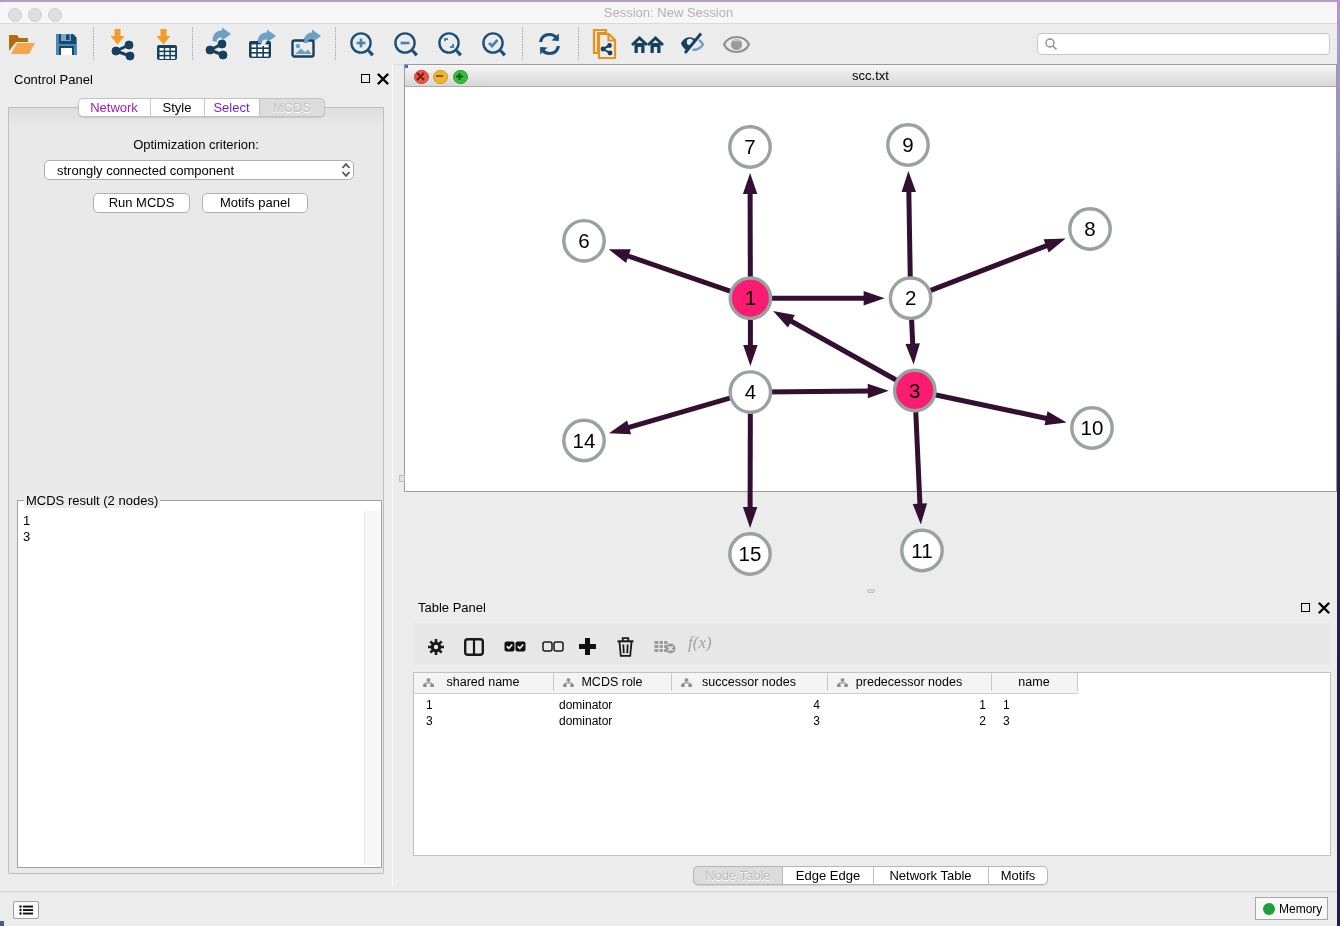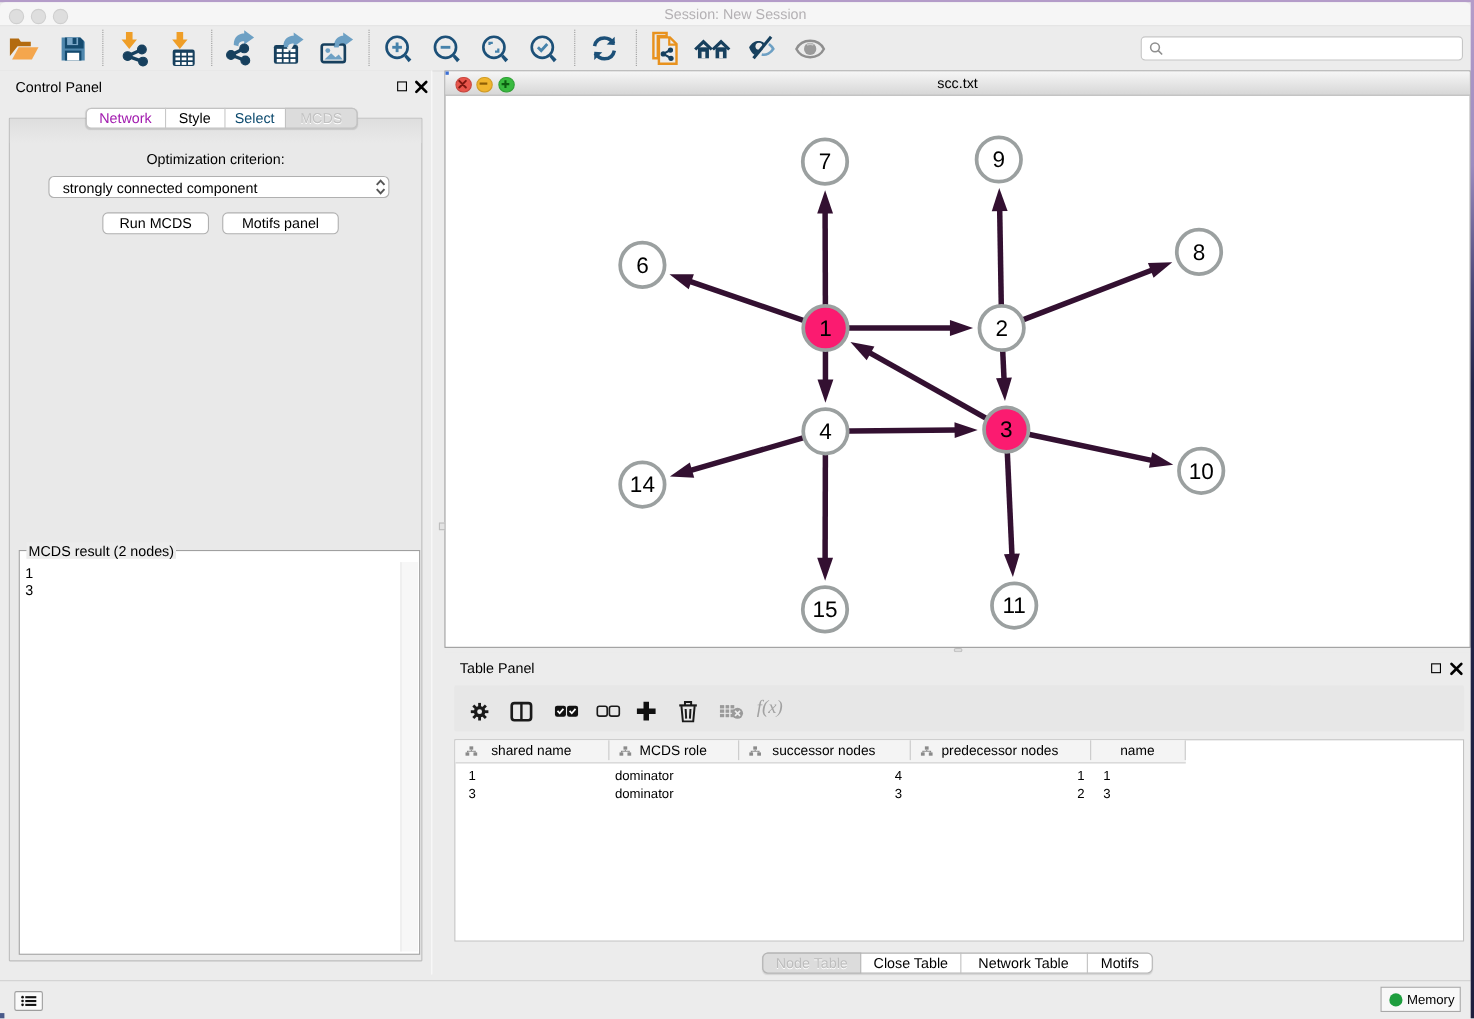--- a/index.html
+++ b/index.html
@@ -198,42 +198,42 @@
   <div class="abs" style="left:8px;top:43px;width:376px;height:767px;background:#e9e9e9;border:1px solid #bdbdbd;box-sizing:border-box;border-radius:1px">
     <div class="abs" style="left:0;top:0;width:374px;height:22px;background:linear-gradient(#dedede,#e9e9e9)"></div>
   </div>
 
   <div class="abs" style="left:78px;top:34px;width:247px;height:19px;background:#fff;border:1px solid #c2c2c2;border-radius:5px;box-sizing:border-box;box-shadow:0 1px 1px rgba(0,0,0,0.12)"></div>
   <div class="abs" style="left:259px;top:34px;width:66px;height:19px;background:#dcdcdc;border:1px solid #c2c2c2;border-radius:0 5px 5px 0;box-sizing:border-box"></div>
   <div class="abs" style="left:150px;top:34px;width:1px;height:19px;background:#c8c8c8"></div>
   <div class="abs" style="left:204px;top:34px;width:1px;height:19px;background:#c8c8c8"></div>
   <div class="abs" style="left:78px;top:36px;width:72px;text-align:center;font-size:13px;color:#a21caf">Network</div>
   <div class="abs" style="left:150px;top:36px;width:54px;text-align:center;font-size:13px;color:#000">Style</div>
-  <div class="abs" style="left:204px;top:36px;width:55px;text-align:center;font-size:13px;color:#0c4a6e">Select</div>
+  <div class="abs" style="left:204px;top:36px;width:55px;text-align:center;font-size:13px;color:#6d28d9">Select</div>
   <div class="abs" style="left:259px;top:36px;width:66px;text-align:center;font-size:13px;color:#c2c2c2;text-shadow:0 1px 0 #fff">MCDS</div>
 
   <div class="abs" style="left:0;top:73px;width:392px;text-align:center;font-size:13px;color:#000">Optimization criterion:</div>
   <div class="abs" style="left:44px;top:96px;width:310px;height:20px;background:#fff;border:1px solid #b0b0b0;border-radius:5px;box-sizing:border-box">
     <div class="abs" style="left:12px;top:2px;font-size:13px;color:#000">strongly connected component</div>
     <svg width="10" height="14" style="left:296px;top:2px" viewBox="0 0 10 14">
       <path d="M1.5 5 L5 1.2 L8.5 5" fill="none" stroke="#555" stroke-width="1.8"></path>
       <path d="M1.5 9 L5 12.8 L8.5 9" fill="none" stroke="#555" stroke-width="1.8"></path>
     </svg>
   </div>
   <div class="btn" style="left:93px;top:129px;width:97px;height:20px;line-height:18px">Run MCDS</div>
   <div class="btn" style="left:202px;top:129px;width:106px;height:20px;line-height:18px">Motifs panel</div>
 
   <div class="abs" style="left:17px;top:436px;width:365px;height:368px;background:#fff;border:1px solid #a0a0a0;box-sizing:border-box">
     <div class="abs" style="left:346px;top:10px;width:15px;height:354px;background:#f7f7f7;border-left:1px solid #e8e8e8"></div>
     <div class="abs" style="left:5px;top:12px;font-size:13px;color:#000;line-height:15.5px">1<br>3</div>
   </div>
   <div class="abs" style="left:24px;top:429px;padding:0 2px;font-size:13px;color:#000;background:#ececec">MCDS result (2 nodes)</div>
 </div>
 
-<div class="abs" id="netwin" style="left:404px;top:64px;width:933px;height:525px;background:#fff;border:1px solid #9b9b9b;box-sizing:border-box">
+<div class="abs" id="netwin" style="left:404px;top:64px;width:933px;height:428px;background:#fff;border:1px solid #9b9b9b;box-sizing:border-box">
   <div class="abs" style="left:0;top:0;width:931px;height:21px;background:linear-gradient(#f6f6f6,#d7d7d7);border-bottom:1px solid #ababab">
     <div class="abs" style="left:0;top:0;width:3px;height:3px;background:#3b6fd4"></div>
     <div class="abs" style="left:9px;top:4.5px;width:12.5px;height:12.5px;border-radius:50%;background:#e9564c;border:0.5px solid #c94840"></div>
     <svg width="9" height="9" style="left:11px;top:6.5px" viewBox="0 0 9 9">
         <path d="M1.5 1.5 L7.5 7.5 M7.5 1.5 L1.5 7.5" stroke="#7e1710" stroke-width="1.8" stroke-linecap="round"></path>
       </svg>
     <div class="abs" style="left:28px;top:4.5px;width:12.5px;height:12.5px;border-radius:50%;background:#f0b52e;border:0.5px solid #d19c26"></div>
     <div class="abs" style="left:31px;top:9.7px;width:7px;height:2px;background:#8e5f05"></div>
     <div class="abs" style="left:48px;top:4.5px;width:12.5px;height:12.5px;border-radius:50%;background:#39ba3f;border:0.5px solid #2fa035"></div>
     <svg width="9" height="9" style="left:50px;top:6.5px" viewBox="0 0 9 9">
@@ -416,21 +416,21 @@
   <div class="abs" style="left:155px;top:121px;font-size:12px;color:#000">dominator</div>
   <div class="abs" style="left:268px;top:121px;width:148px;text-align:right;font-size:12px;color:#000">3</div>
   <div class="abs" style="left:424px;top:121px;width:158px;text-align:right;font-size:12px;color:#000">2</div>
   <div class="abs" style="left:599px;top:121px;font-size:12px;color:#000">3</div>
 
   <div class="abs" style="left:289px;top:273px;width:355px;height:19px;background:#fff;border:1px solid #b5b5b5;border-radius:5px;box-sizing:border-box;box-shadow:0 1px 1px rgba(0,0,0,0.1)"></div>
   <div class="abs" style="left:289px;top:273px;width:90px;height:19px;background:#dcdcdc;border:1px solid #b5b5b5;border-radius:5px 0 0 5px;box-sizing:border-box"></div>
   <div class="abs" style="left:469px;top:273px;width:1px;height:19px;background:#c0c0c0"></div>
   <div class="abs" style="left:584px;top:273px;width:1px;height:19px;background:#c0c0c0"></div>
   <div class="abs" style="left:289px;top:275px;width:90px;text-align:center;font-size:13px;color:#bdbdbd;text-shadow:0 1px 0 #fff">Node Table</div>
-  <div class="abs" style="left:379px;top:275px;width:90px;text-align:center;font-size:13px;color:#000">Close Table</div>
+  <div class="abs" style="left:379px;top:275px;width:90px;text-align:center;font-size:13px;color:#000">Edge Edge</div>
   <div class="abs" style="left:469px;top:275px;width:115px;text-align:center;font-size:13px;color:#000">Network Table</div>
   <div class="abs" style="left:584px;top:275px;width:60px;text-align:center;font-size:13px;color:#000">Motifs</div>
 </div>
 
 <div class="abs" style="left:0;top:891px;width:1337px;height:1px;background:#d2d2d2"></div>
 <div class="abs" style="left:13px;top:901px;width:26px;height:18px;background:#fafafa;border:1px solid #9e9e9e;border-radius:2px;box-sizing:border-box">
   <svg width="14" height="10" style="left:5px;top:3px" viewBox="0 0 14 10">
     <circle cx="1.5" cy="1.5" r="1.2" fill="#111"></circle>
       <rect x="4" y="0.6" width="10" height="1.9" fill="#111"></rect>
     <circle cx="1.5" cy="5" r="1.2" fill="#111"></circle>

